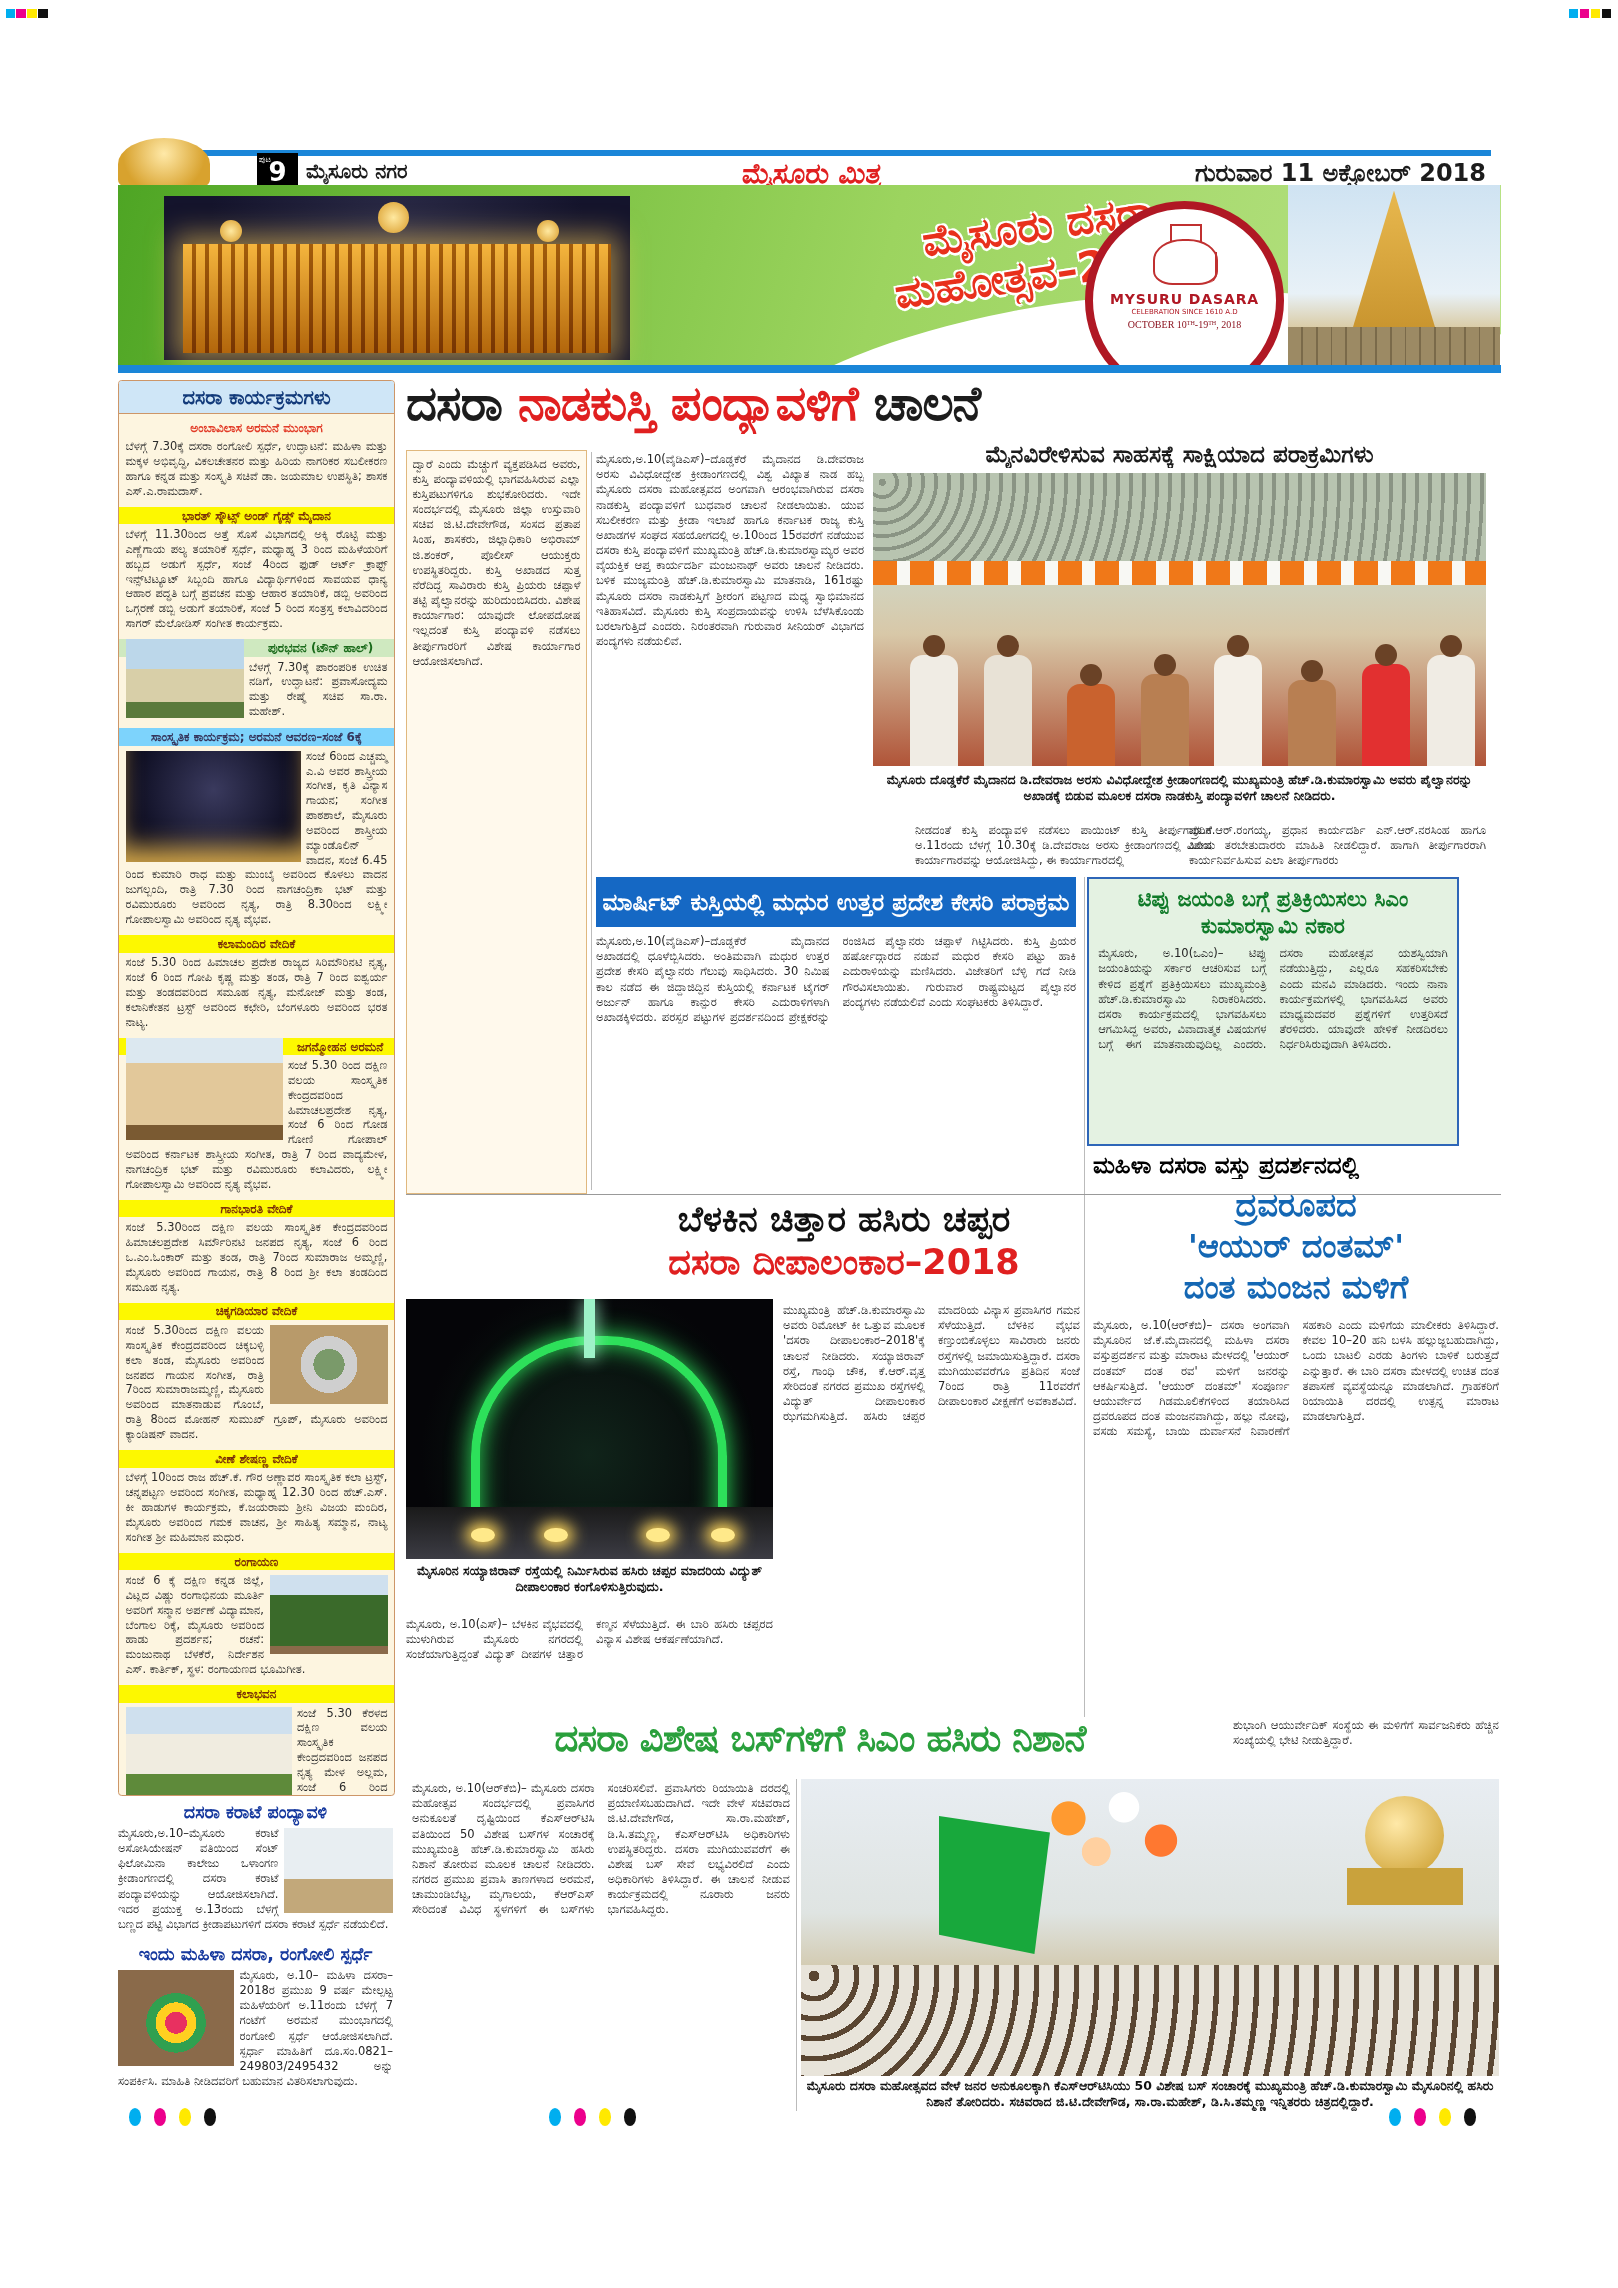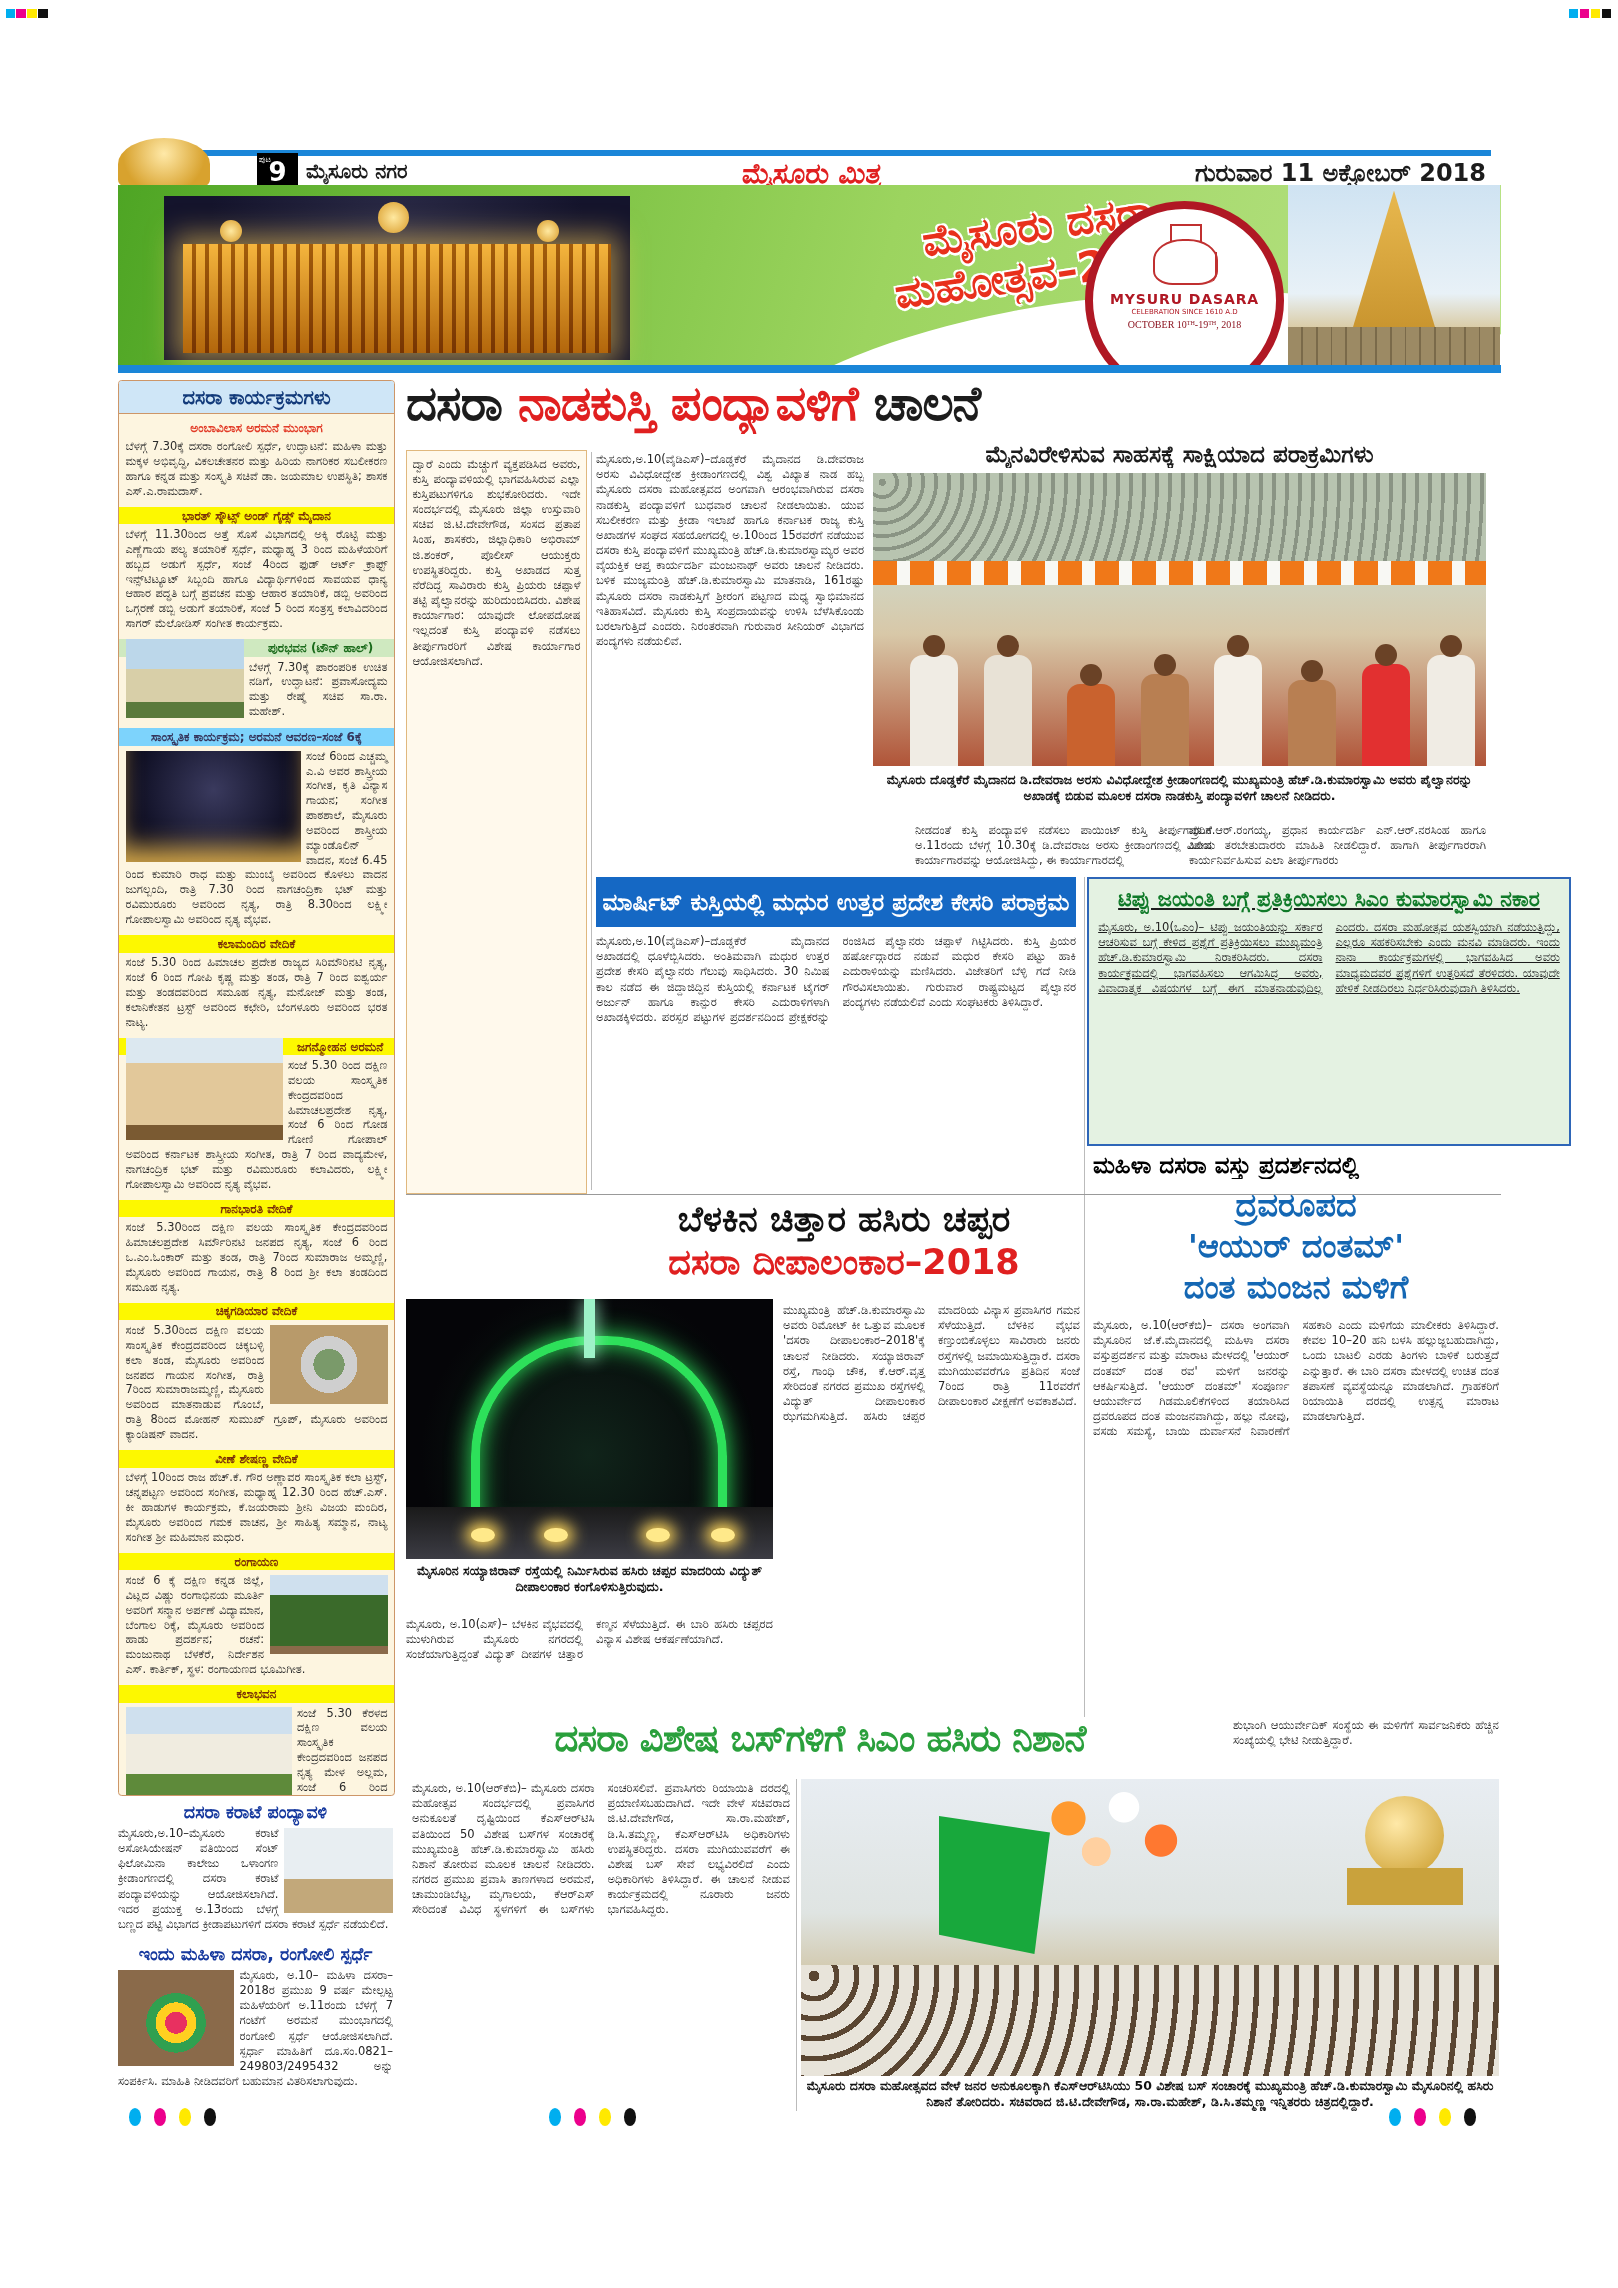--- a/index.html
+++ b/index.html
@@ -79,21 +79,21 @@
   .flagrow{position:absolute;left:0;top:30%;width:100%;height:24px;
       background:repeating-linear-gradient(90deg,#f07818 0 24px,#f8f8f4 24px 37px);}
   .crowd{position:absolute;left:0;top:0;width:100%;height:30%;
       background:repeating-radial-gradient(circle at 9.2px 9.2px,#8a9484 0 3.7px,#b8c4b0 3.7px 13px);}
   .man{position:absolute;width:48px;height:111px;border-radius:13px 13px 0 0;}
   .man:before{content:"";position:absolute;left:13px;top:-20px;width:22px;height:22px;border-radius:50%;background:#6a4226;}
   
   #marshit-band{left:596px;top:877px;width:480px;height:50px;background:#1568c4;color:#fff;
       font-size:23px;font-weight:bold;text-align:center;line-height:50px;}
   
-  #tippu{left:1087px;top:877px;width:484px;height:269px;border:2.8px solid #2e66b8;background:#e4f2e2;box-sizing:border-box;padding:7.4px 9.2px;text-decoration:underline;}
+  #tippu{left:1087px;top:877px;width:372px;height:269px;border:2.8px solid #2e66b8;background:#e4f2e2;box-sizing:border-box;padding:7.4px 9.2px;}
   #tippu .t{color:#0f7a28;font-weight:bold;font-size:21px;text-align:center;line-height:1.25;}
   
   #deepa-hl{left:607px;top:1198px;width:474px;text-align:center;font-weight:bold;line-height:1.22;}
   #deepa-hl .l1{font-size:35px;color:#111;}
   #deepa-hl .l2{font-size:35px;color:#e02020;}
   #gate{left:406px;top:1299px;width:367px;height:260px;background:radial-gradient(circle at 50% 60%,#10241a,#050508 70%);}
   #gate .arch{position:absolute;left:65px;top:37px;width:238px;height:185px;border:9.2px solid #2de05a;border-bottom:none;border-radius:120px 120px 0 0;box-shadow:0 0 24px #2de05a,inset 0 0 24px #2de05a;}
   #gate .spike{position:absolute;left:178px;top:0px;width:11px;height:59px;background:#9ef2c8;box-shadow:0 0 16.6px #9ef2c8;}
   #gate .cars{position:absolute;left:0;bottom:0;width:100%;height:52px;background:linear-gradient(#1a1a1a,#3c3c44);}
   #gate .hl1,#gate .hl2{position:absolute;bottom:16.6px;width:24px;height:14.8px;border-radius:50%;background:#ffe98a;box-shadow:0 0 14.8px 5.5px #ffd75a;}

